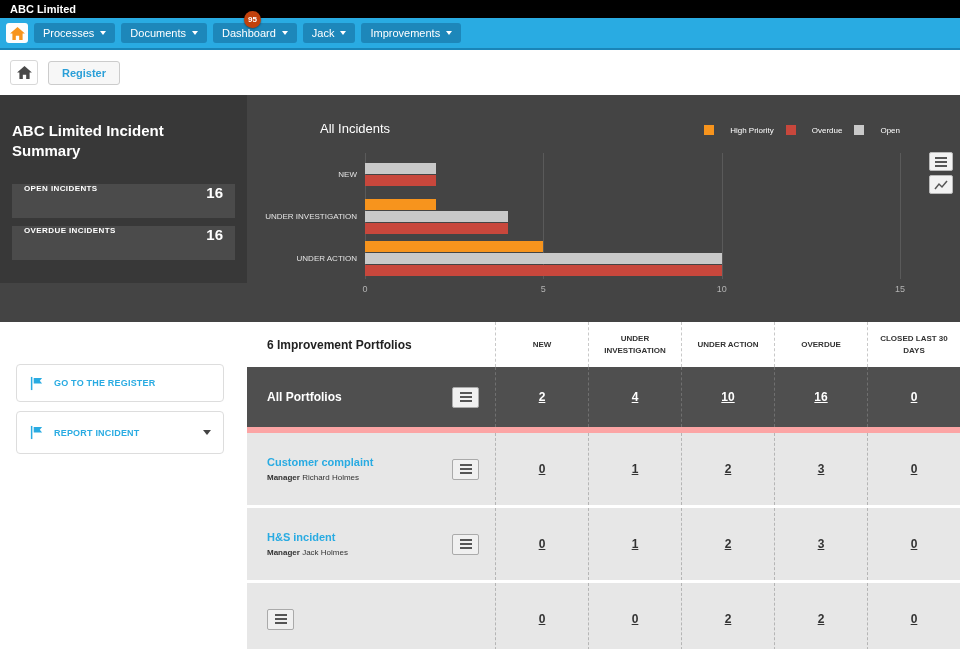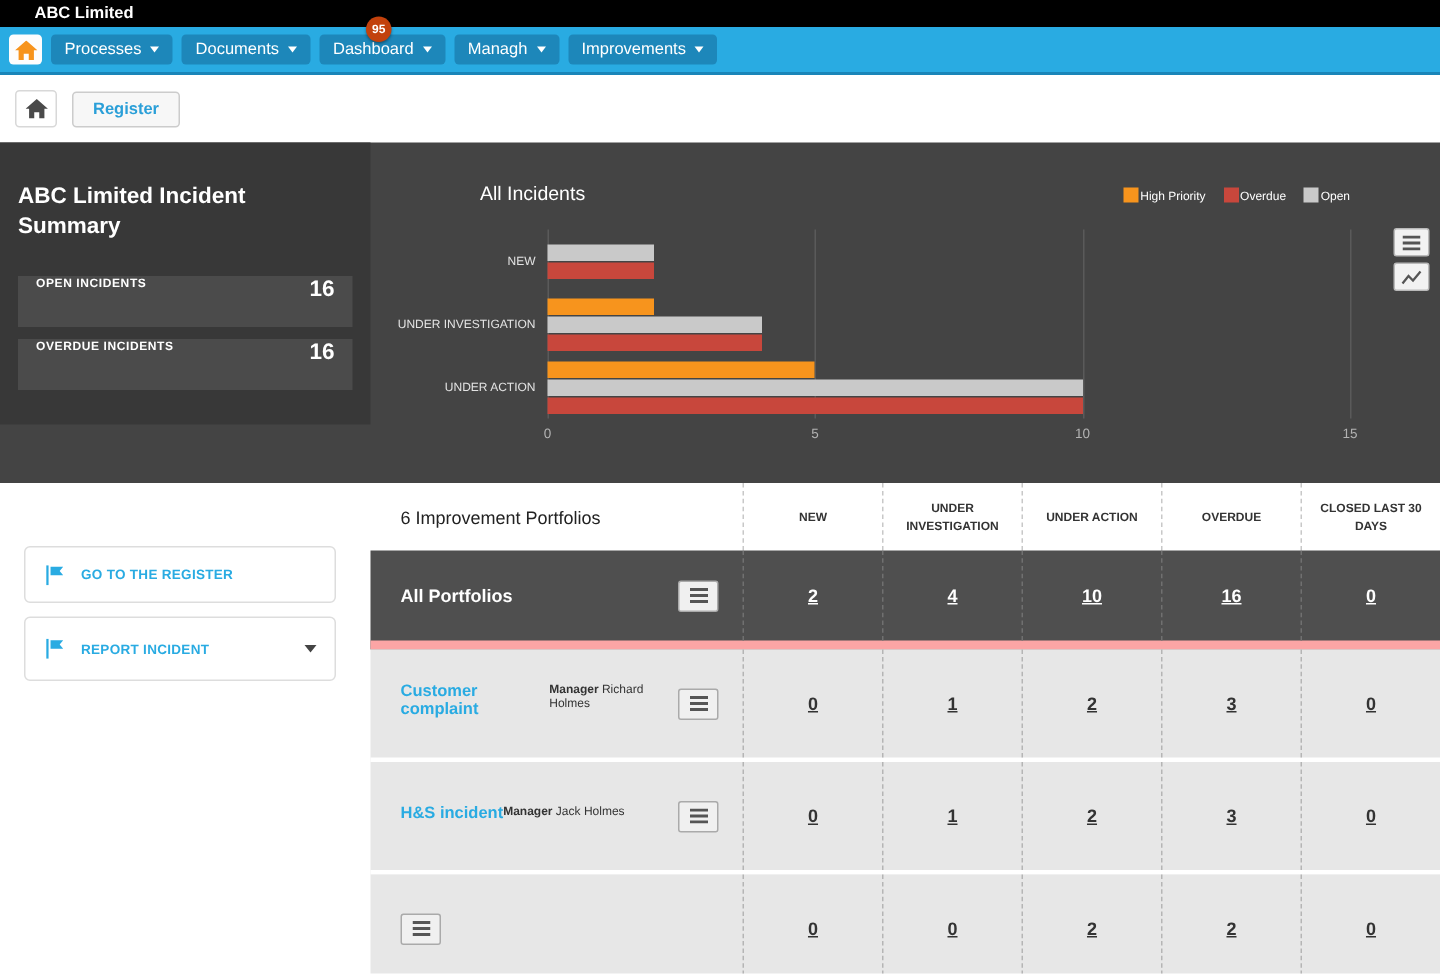--- a/index.html
+++ b/index.html
@@ -1,20 +1,20 @@
 <!DOCTYPE html>
 <html><head>
 <meta charset="utf-8">
 <style>
   *{box-sizing:border-box;margin:0;padding:0}
   html,body{width:960px;height:649px}
   body{position:relative;font-family:"Liberation Sans",sans-serif;background:#fff;overflow:hidden}
 
   .titlebar{position:absolute;left:0;top:0;width:960px;height:18px;background:#000;color:#fff;
-    font-size:11px;font-weight:bold;line-height:18px;padding-left:23px}
+    font-size:11px;font-weight:bold;line-height:18px;padding-left:10px}
 
   .navbar{position:absolute;left:0;top:18px;width:960px;height:32px;background:#29abe2;
     border-bottom:2px solid #1a85b8;display:flex;align-items:center;padding:0 6px;gap:6px}
   .nav-home{width:22px;height:20px;background:#fdfdfd;border:none;border-radius:3px;display:flex;
     align-items:center;justify-content:center;cursor:pointer}
   .nav-btn{height:20px;background:#1d87ba;border:none;border-radius:3px;color:#fff;font-size:11px;
     font-family:inherit;display:flex;align-items:center;padding:0 9px;cursor:pointer}
   .caret{width:0;height:0;border-left:3px solid transparent;border-right:3px solid transparent;
     border-top:4px solid #fff;margin-left:6px;display:inline-block}
   .badge{position:absolute;left:244px;top:11px;min-width:17px;height:17px;background:#c2410c;
@@ -32,21 +32,21 @@
   .summary-card{position:absolute;left:0;top:0;width:247px;height:188px;background:#383838;padding:26px 12px 0}
   .summary-title{color:#fff;font-size:15px;line-height:1.3;margin-bottom:24px;font-weight:bold;max-width:190px}
   .stat{background:#4b4b4b;height:34px;margin-bottom:8px;display:flex;
     justify-content:space-between;padding:0 12px}
   .stat-label{color:#fff;font-size:8px;font-weight:bold;letter-spacing:.4px}
   .stat-value{color:#fff;font-size:15px;font-weight:bold}
 
   .chart-area{position:absolute;left:247px;top:0;right:0;bottom:0}
   .chart-title{position:absolute;left:73px;top:26px;color:#fff;font-size:13px;font-weight:normal}
   .legend{position:absolute;right:60px;top:30px;display:flex;gap:12px;align-items:center}
-  .legend-item{display:flex;align-items:center;gap:1px}
+  .legend-item{display:flex;align-items:center;gap:16px}
   .legend-swatch{width:10px;height:10px;display:inline-block}
   .legend-label{color:#fff;font-size:8px}
   .view-buttons{position:absolute;right:7px;top:57px;display:flex;flex-direction:column;gap:4px}
   .view-btn{width:24px;height:19px;background:#f2f2f2;border:1px solid #b9b9b9;border-radius:2px;
     display:flex;align-items:center;justify-content:center;cursor:pointer;padding:0}
   .plot{position:absolute;left:118px;top:58px;width:535px;height:126px}
   .gridline{position:absolute;top:0;bottom:0;width:1px;background:#5a5a5a}
   .xtick{position:absolute;top:calc(100% + 5px);transform:translateX(-50%);color:#b3b3b3;font-size:9px}
   .cat-label{position:absolute;right:calc(100% + 8px);transform:translateY(-50%);color:#e3e3e3;
     font-size:8px;white-space:nowrap}
@@ -58,38 +58,38 @@
     border-radius:4px;display:flex;align-items:center;gap:10px;padding:0 12px;cursor:pointer;font-family:inherit}
   .albl{color:#29abe2;font-size:9px;font-weight:bold;text-align:center;letter-spacing:.2px}
   #goreg{top:42px;height:38px}
   #repinc{top:89px;height:43px}
   .dcaret{margin-left:auto;width:0;height:0;border-left:4px solid transparent;
     border-right:4px solid transparent;border-top:5px solid #444}
 
   .ptable{position:absolute;left:247px;top:0;right:0;bottom:0}
   .thead{display:flex;height:45px;background:#fff}
   .th-title{width:248px;display:flex;align-items:center;padding-left:20px;font-size:12px;
-    font-weight:normal;color:#222}
+    font-weight:bold;color:#222}
   .thcols{display:flex;flex:1}
   .th-col{width:93px;border-left:1px dashed #c8c8c8;display:flex;align-items:center;
     justify-content:center;text-align:center;font-size:8px;font-weight:bold;color:#333;
     line-height:1.4;padding:2px 6px}
   .row-all{display:flex;height:66px;background:#4f4f4f;border-bottom:6px solid #fca5a5}
   .cell-name{width:248px;display:flex;align-items:center;justify-content:space-between;
     padding:0 16px 0 20px}
   .all-label{color:#fff;font-size:12px;font-weight:bold}
   .vals{display:flex;flex:1}
   .num-cell{width:93px;display:flex;align-items:center;justify-content:center;border-left:1px dashed #707070}
   .num-link{font-size:12px;font-weight:bold;color:#333;text-decoration:underline;cursor:pointer}
   .row-all .num-link{color:#fff}
   .mini-btn{width:27px;height:21px;background:#f0f0f0;border:1px solid #aaa;border-radius:2px;
     display:flex;align-items:center;justify-content:center;cursor:pointer;padding:0;flex:none}
   .prow{display:flex;height:75px;background:#e7e7e7;border-bottom:3px solid #fff}
   .prow .num-cell{border-left-color:#b5b5b5}
-  .pinfo{display:flex;}
+  .pinfo{display:flex;flex-direction:column}
   .pname{color:#29abe2;font-size:11px;font-weight:bold;text-decoration:none;cursor:pointer;margin-bottom:5px}
   .pmgr{font-size:8px;color:#333}
   .pmgr b{font-weight:bold}
 </style>
 </head>
 <body>
 
 <div>
 
   <header class="titlebar">
@@ -108,21 +108,21 @@
     </button>
     <button class="nav-btn">
       <span>Documents</span>
       <span class="caret"></span>
     </button>
     <button class="nav-btn">
       <span>Dashboard</span>
       <span class="caret"></span>
     </button>
     <button class="nav-btn">
-      <span>Managh</span>
+      <span>Jack</span>
       <span class="caret"></span>
     </button>
     <button class="nav-btn">
       <span>Improvements</span>
       <span class="caret"></span>
     </button>
   </nav>
   <span class="badge">95</span>
 
   <div class="breadcrumb">

